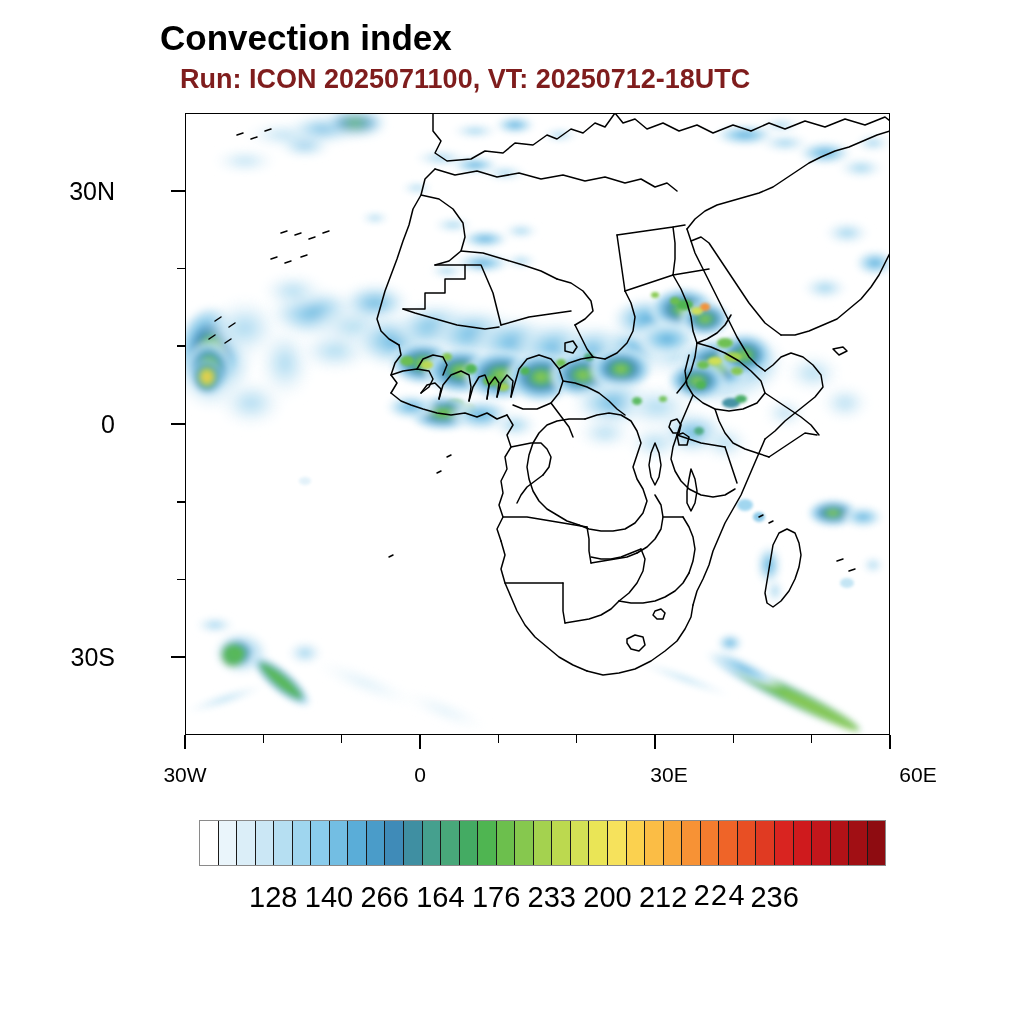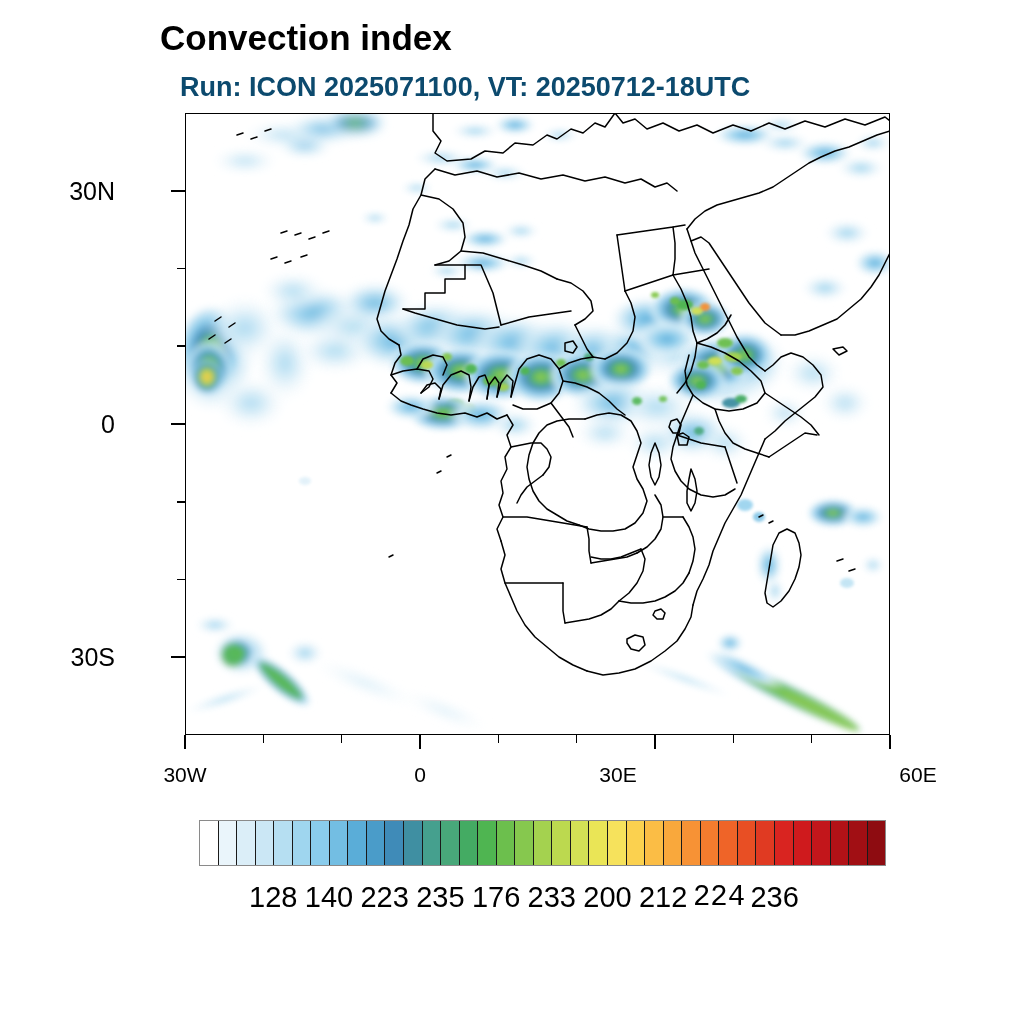--- a/index.html
+++ b/index.html
@@ -6,22 +6,22 @@
   body{width:1024px;height:1024px;overflow:hidden;font-family:"Liberation Sans",sans-serif;}
   #root{position:relative;width:976px;height:1024px;background:#fff;}
 
   .title{
     position:absolute; left:160px; top:18px;
     font-size:35px; font-weight:bold; color:#000;
     letter-spacing:0px; white-space:nowrap;
     font-family:"Liberation Sans",sans-serif;
   }
   .subtitle{
-    position:absolute; left:180px; top:72px;
-    font-size:27px; font-weight:bold; color:#0c4a6e;
+    position:absolute; left:180px; top:64px;
+    font-size:27px; font-weight:bold; color:#7f1d1d;
     white-space:nowrap;
     font-family:"Liberation Sans",sans-serif;
   }
 
   
   #plot{
     position:absolute; left:185px; top:113px; width:705px; height:622px;
     background:#ffffff; overflow:hidden;
     box-sizing:border-box;
   }
@@ -497,21 +497,21 @@
       <div class="tick-h" style="top: 267.7px; left: 177px; width: 8px;"></div>
       <div class="tick-h" style="top: 345.45px; left: 177px; width: 8px;"></div>
       <div class="tick-h" style="top: 423.2px; left: 171px; width: 14px;"></div>
       <div class="tick-h" style="top: 500.95px; left: 177px; width: 8px;"></div>
       <div class="tick-h" style="top: 578.7px; left: 177px; width: 8px;"></div>
       <div class="tick-h" style="top: 656.45px; left: 171px; width: 14px;"></div>
     </div>
   <div id="axislabels">
       <div class="xlabel" style="left: 185px;">30W</div>
       <div class="xlabel" style="left: 420px;">0</div>
-      <div class="xlabel" style="left: 618px;">30E</div>
+      <div class="xlabel" style="left: 669px;">30E</div>
       <div class="xlabel" style="left: 890px; margin-left: 28px;">60E</div>
       <div class="ylabel" style="top: 190.75px; right: 861px;">30N</div>
       <div class="ylabel" style="top: 424px; right: 861px;">0</div>
       <div class="ylabel" style="top: 657.25px; right: 861px;">30S</div>
     </div>
 
   <div id="cbar">
       <div class="cell" style="background: rgb(255, 255, 255);"></div>
       <div class="cell" style="background: rgb(234, 245, 251);"></div>
       <div class="cell" style="background: rgb(219, 238, 248);"></div>
@@ -546,22 +546,22 @@
       <div class="cell" style="background: rgb(217, 36, 32);"></div>
       <div class="cell" style="background: rgb(207, 26, 29);"></div>
       <div class="cell" style="background: rgb(194, 22, 27);"></div>
       <div class="cell" style="background: rgb(178, 18, 23);"></div>
       <div class="cell" style="background: rgb(161, 15, 20);"></div>
       <div class="cell" style="background: rgb(142, 12, 17);"></div>
     </div>
   <div id="cblabels">
       <div class="cblabel" style="left: 273.27px;">128</div>
       <div class="cblabel" style="left: 328.973px;">140</div>
-      <div class="cblabel" style="left: 384.676px;">223</div>
-      <div class="cblabel" style="left: 440.378px;">235</div>
+      <div class="cblabel" style="left: 384.676px;">266</div>
+      <div class="cblabel" style="left: 440.378px;">164</div>
       <div class="cblabel" style="left: 496.081px;">176</div>
       <div class="cblabel" style="left: 551.784px;">233</div>
       <div class="cblabel" style="left: 607.486px;">200</div>
       <div class="cblabel" style="left: 663.189px;">212</div>
       <div class="cblabel" style="left: 719px; font-family: Liberation Mono, monospace;">224</div>
       <div class="cblabel" style="left: 774.595px;">236</div>
     </div>
 
 </div>
 

